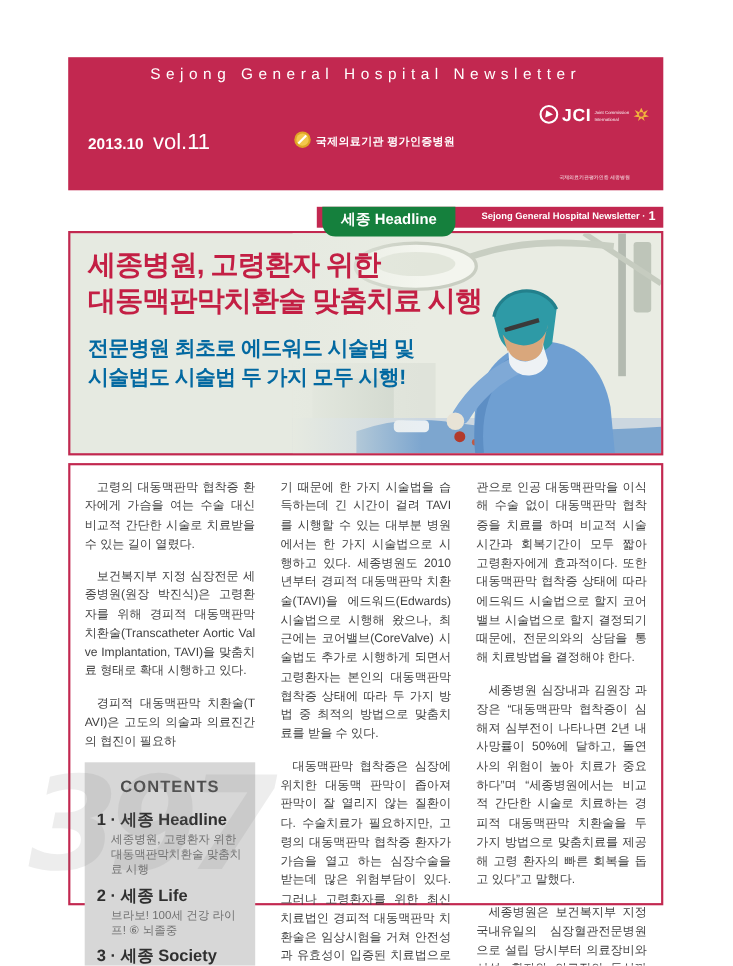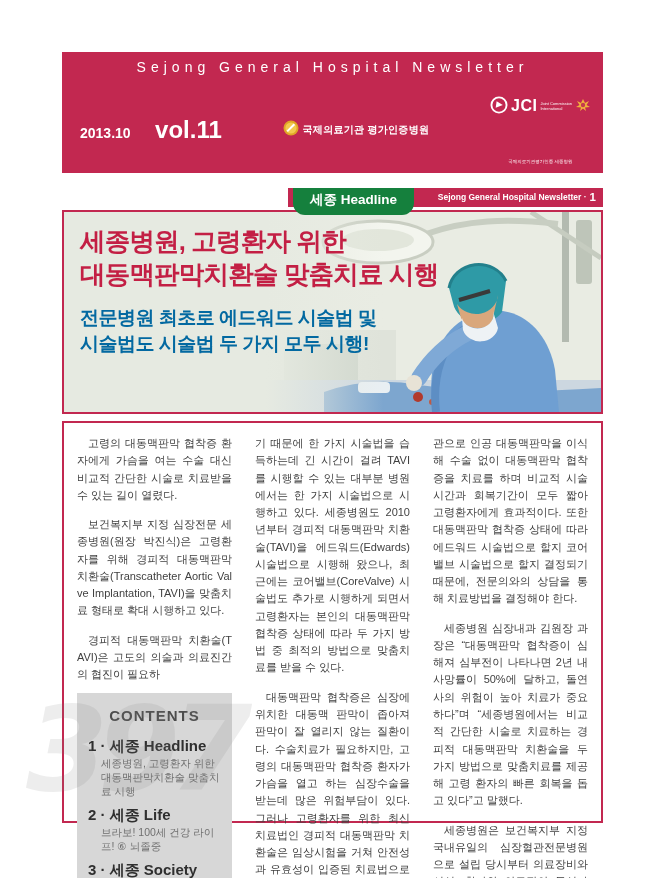--- a/index.html
+++ b/index.html
@@ -7,21 +7,21 @@
         font-family:"Liberation Sans","DejaVu Sans",sans-serif;margin:0 auto;}
 
   
   .masthead{position:absolute;left:62px;top:52px;width:541px;height:121px;background:#c22850;text-align:center;}
   .brand-line{padding-top:11px;color:#fff;font-weight:bold;font-size:45px;line-height:1;letter-spacing:-1px;}
   .brand-kr{margin-right:10px;}
   .brand-sub{margin-top:7px;color:#fff;font-size:14px;font-weight:normal;letter-spacing:5px;}
   .masthead-bottom{position:absolute;left:18px;right:12px;bottom:9px;display:flex;align-items:center;justify-content:space-between;}
   .issue{color:#fff;white-space:nowrap;}
   .issue-date{font-size:14px;font-weight:bold;}
-  .issue-vol{font-size:24px;font-weight:bold;margin-left:20px;}
+  .issue-vol{font-size:20px;font-weight:normal;margin-left:4px;}
   .badge{display:flex;align-items:center;gap:4px;}
   .badge-label{color:#fff;font-weight:bold;font-size:10px;letter-spacing:0.3px;white-space:nowrap;}
   .mini-rows{display:flex;flex-direction:column;gap:1px;}
   .mini-rows .r{display:flex;gap:1px;}
   .mini-rows i{display:block;width:3px;height:3px;}
   .jci-wrap{display:flex;flex-direction:column;align-items:center;line-height:1;gap:42px;}
   .jci-row{display:flex;align-items:center;gap:3px;color:#fff;}
   .jci-label{font-size:16px;font-weight:bold;letter-spacing:0.5px;}
   .jci-lines{display:flex;flex-direction:column;font-size:4px;line-height:1.3;opacity:0.95;text-align:left;}
   .jci-sub{font-size:4.5px;color:#fff;opacity:0.95;margin-top:1px;white-space:nowrap;}

